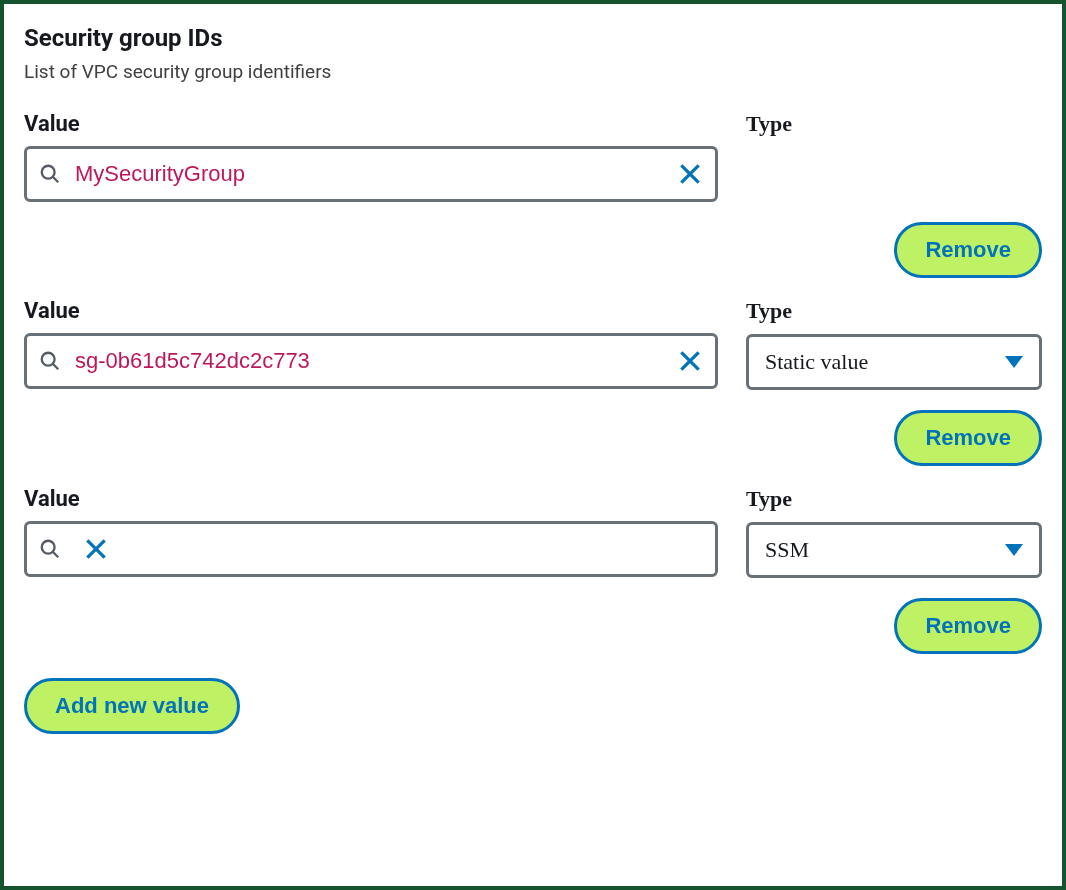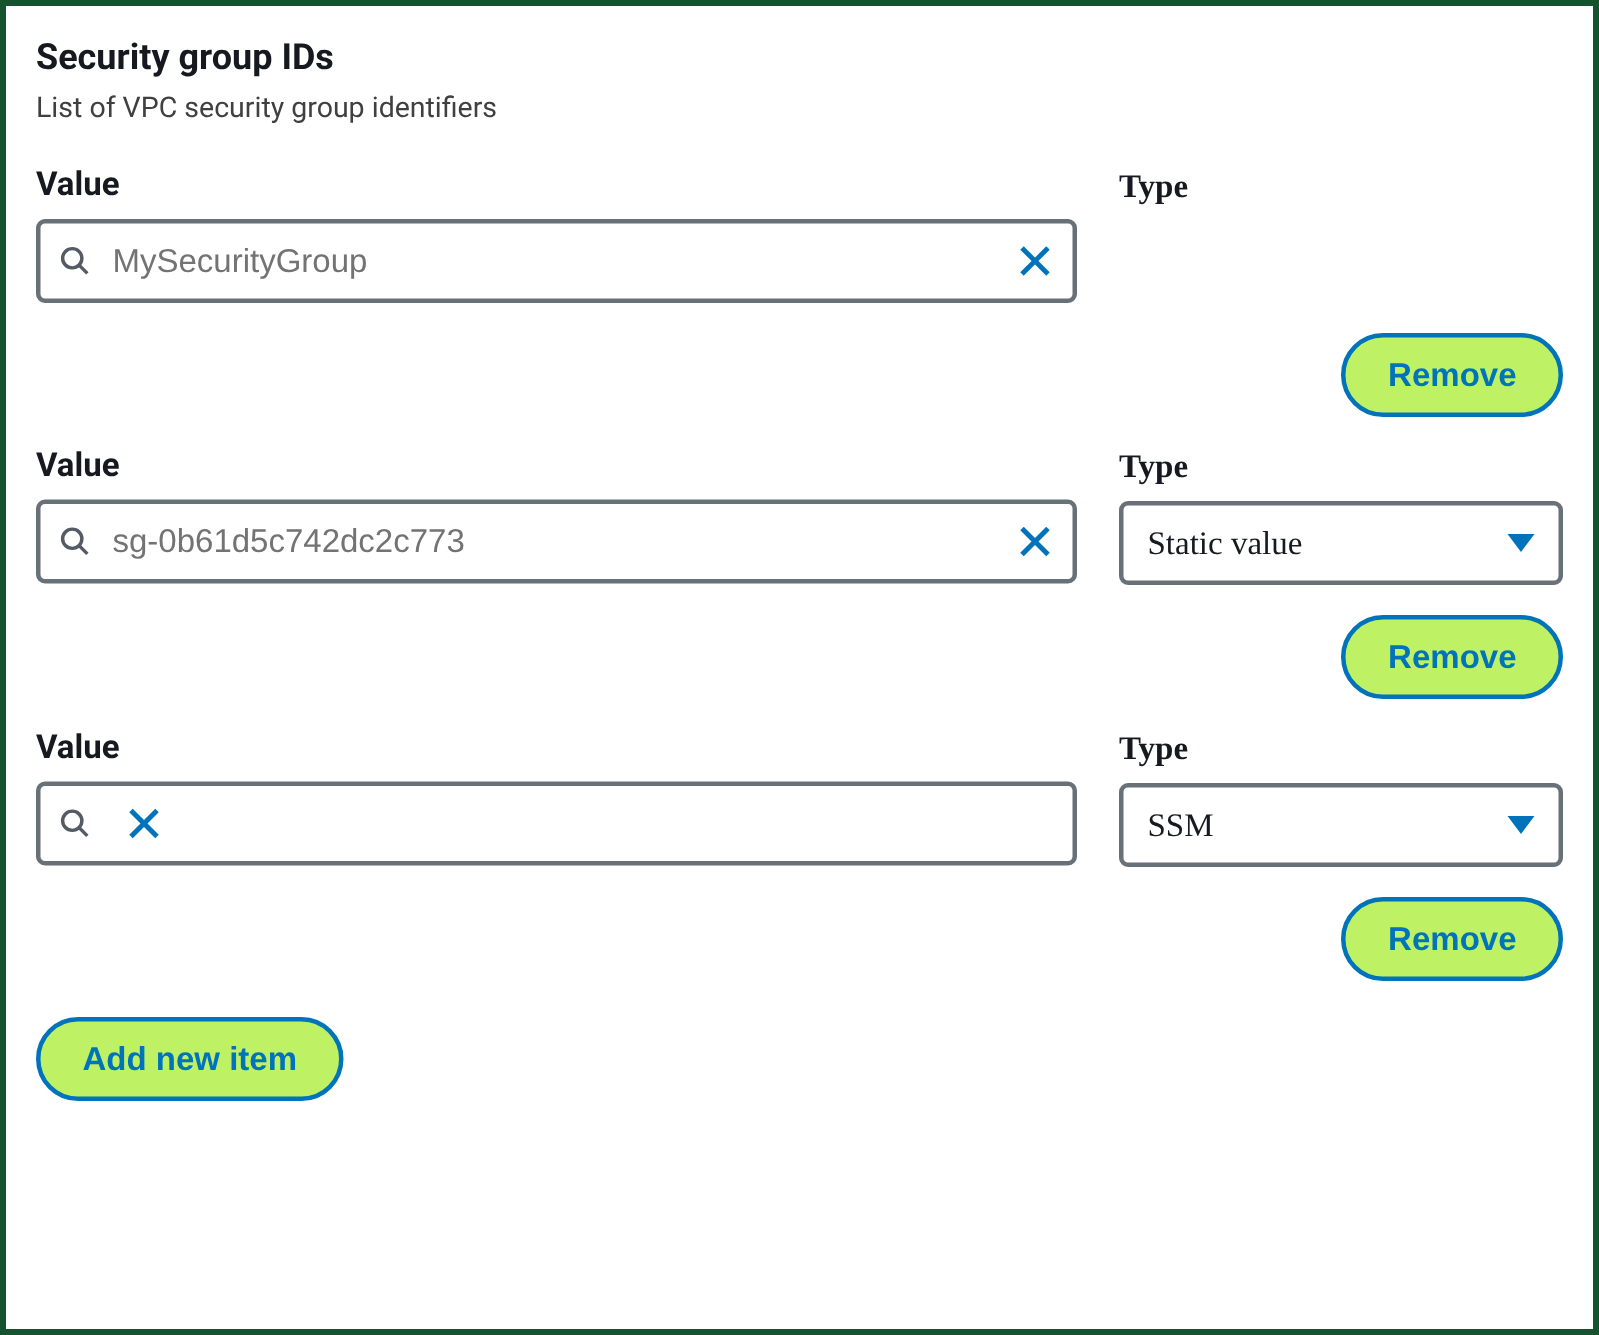--- a/index.html
+++ b/index.html
@@ -65,21 +65,21 @@
       width: 22px;
       height: 22px;
       flex-shrink: 0;
       margin-right: 14px;
       color: #545b64;
     }
     .input-field {
       border: none;
       outline: none;
       font-size: 22px;
-      color: #737373;
+      color: #be185d;
       flex: 1;
       background: transparent;
       min-width: 0;
     }
     .clear-icon {
       width: 26px;
       height: 26px;
       color: #0073bb;
       cursor: pointer;
       flex-shrink: 0;
@@ -215,15 +215,15 @@
           <span class="caret-icon"></span>
         </div>
       </div>
     </div>
     <div class="remove-row">
       <button class="btn">Remove</button>
     </div>
   </div>
 
   <div class="add-row">
-    <button class="btn">Add new item</button>
+    <button class="btn">Add new value</button>
   </div>
 </div>
 
 </body></html>

